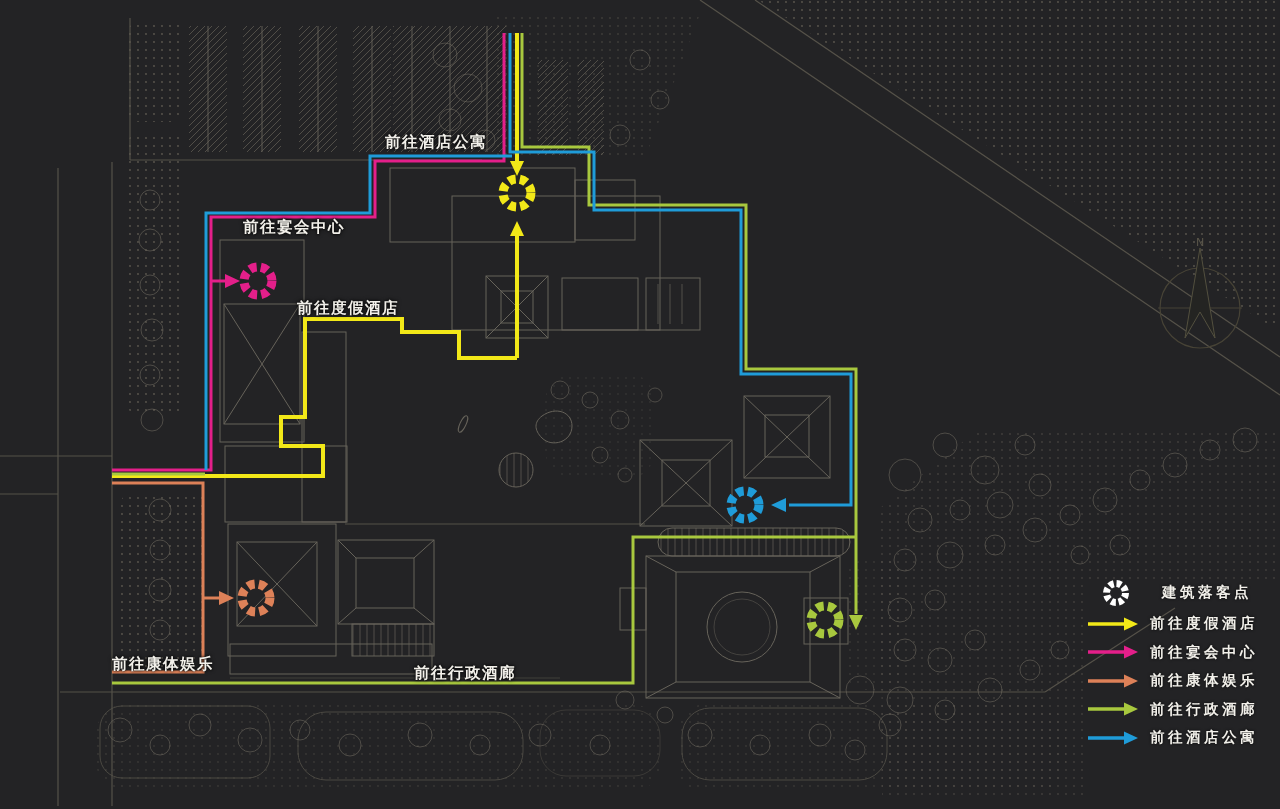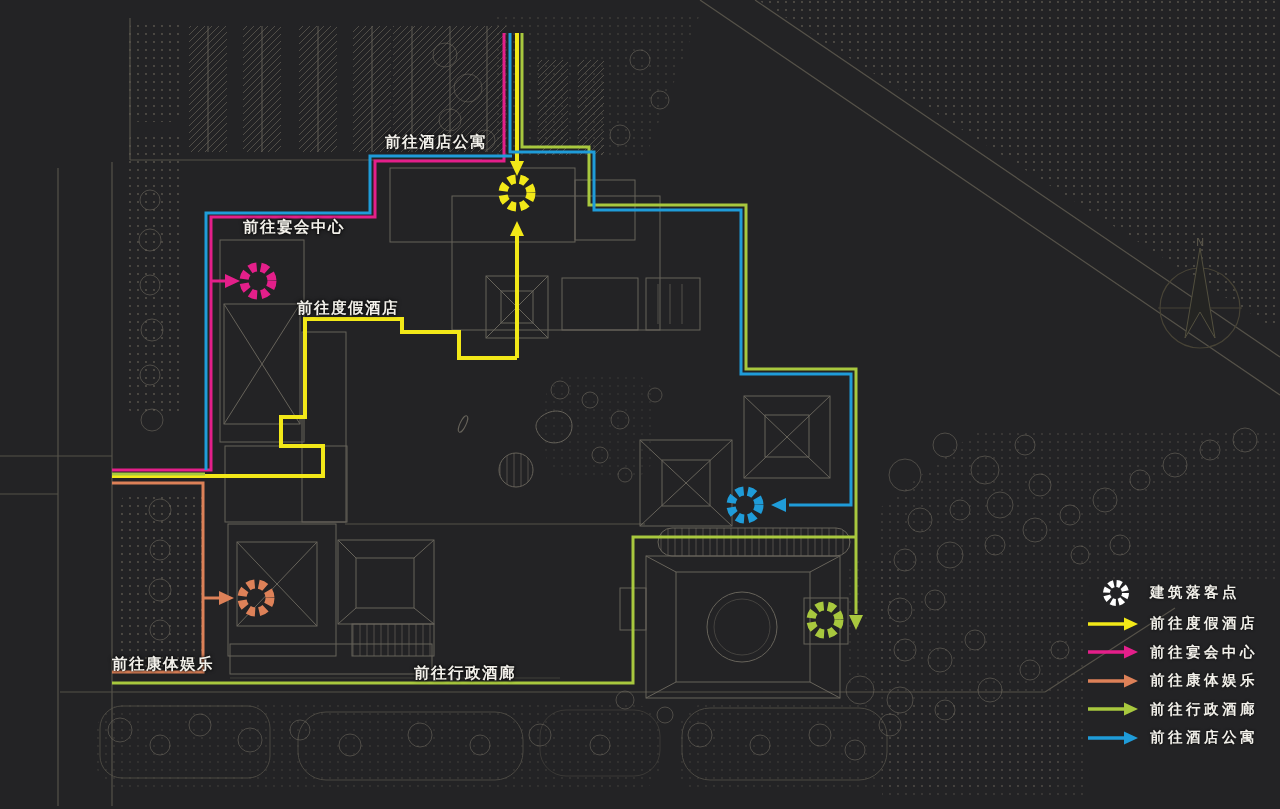--- a/index.html
+++ b/index.html
@@ -19,21 +19,21 @@
   #legend{
     position:absolute;left:1086px;top:585px;width:194px;z-index:30;
   }
   .lrow{display:flex;align-items:center;height:15px;margin-bottom:13.5px;}
   .lrow .slot{width:56px;height:26px;flex:0 0 56px;margin-right:8px;}
   .lrow span{
     color:#f2f0ea;font-size:14.5px;letter-spacing:3.5px;font-weight:bold;
     font-family:"DejaVu Serif","Liberation Serif",serif;white-space:nowrap;
     text-shadow:0 0 3px rgba(0,0,0,.9);
   }
-  .lrow.title{margin-bottom:16px;}
+  .lrow.title{margin-bottom:16px;gap:12px;}
 </style>
 </head>
 <body>
 
 <div id="canvas">
 
   <svg class="layer" id="bg" width="1280" height="809" viewBox="0 0 1280 809">
     <defs>
       <pattern id="dots" width="8" height="8" patternUnits="userSpaceOnUse">
         <circle cx="2" cy="2" r="0.9" fill="#8a8170" opacity="0.55"></circle>

